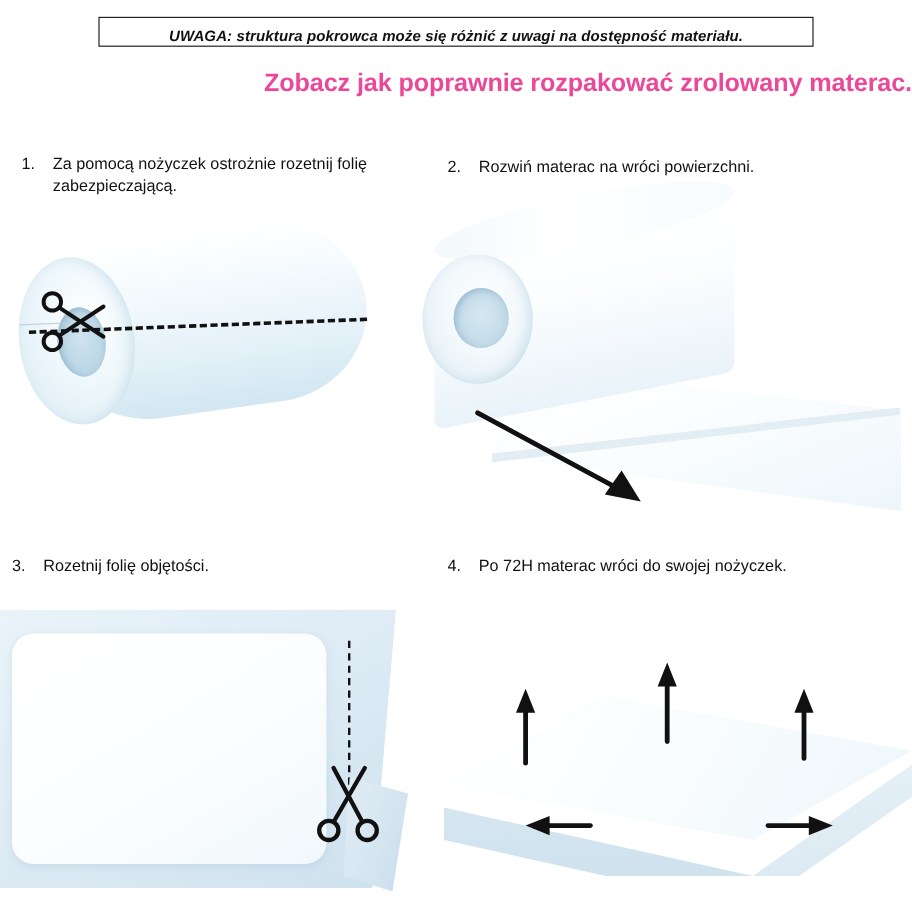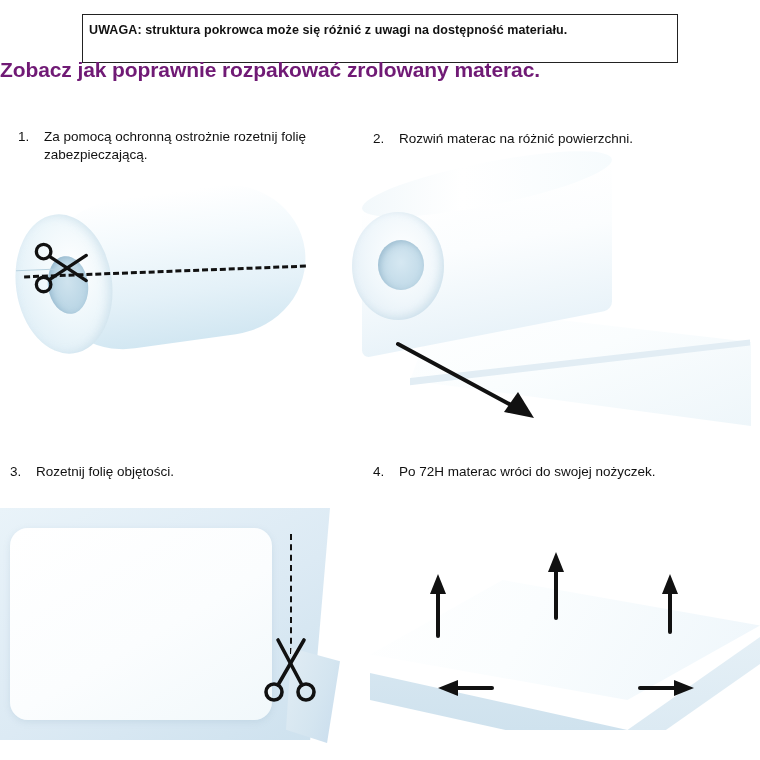--- a/index.html
+++ b/index.html
@@ -18,37 +18,39 @@
 
   
   .notice {
     position: absolute;
     top: 14px;
     left: 82px;
     width: 596px;
     box-sizing: border-box;
     border: 1.5px solid #222222;
     background: #ffffff;
-    padding: 8px 6px 25px 6px;
+    text-align: center;
+    padding: 8px 6px 1px 6px;
     font-size: 12.5px;
     font-weight: bold;
     letter-spacing: 0.1px;
     color: #111111;
+    font-style: italic;
   }
 
   
   .main-title {
     position: absolute;
     top: 58px;
     left: 0;
     width: 760px;
-    text-align: left;
+    text-align: right;
     font-size: 21px;
     font-weight: bold;
-    color: #701a75;
+    color: #ec4899;
     letter-spacing: -0.1px;
   }
 
   
   .step {
     position: absolute;
   }
   .step-head {
     display: flex;
     align-items: flex-start;
@@ -292,21 +294,21 @@
 </head>
 <body>
 
 <div class="notice">UWAGA: struktura pokrowca może się różnić z uwagi na dostępność materiału.</div>
 
 <div class="main-title">Zobacz jak poprawnie rozpakować zrolowany materac.</div>
 
 <div class="step" id="step1">
   <div class="step-head">
     <span class="step-num">1.</span>
-    <span class="step-text">Za pomocą ochronną ostrożnie rozetnij folię zabezpieczającą.</span>
+    <span class="step-text">Za pomocą nożyczek ostrożnie rozetnij folię zabezpieczającą.</span>
   </div>
 </div>
 
 <div class="art" id="art1">
   <div class="cyl-body"></div>
   <div class="cyl-cap"></div>
   <div class="cyl-hole"></div>
   <div class="cut-line-solid"></div>
   <div class="cut-line"></div>
   <svg class="scissors1" viewBox="0 0 64 64">
@@ -315,21 +317,21 @@
       <circle cx="12" cy="48" r="7.5"></circle>
       <line x1="18" y1="19" x2="56" y2="44"></line>
       <line x1="18" y1="43" x2="56" y2="18"></line>
     </g>
   </svg>
 </div>
 
 <div class="step" id="step2">
   <div class="step-head">
     <span class="step-num">2.</span>
-    <span class="step-text">Rozwiń materac na różnić powierzchni.</span>
+    <span class="step-text">Rozwiń materac na wróci powierzchni.</span>
   </div>
 </div>
 
 <div class="art" id="art2">
   <div class="sheet2"></div>
   <div class="sheet2-edge"></div>
   <div class="roll2"></div>
   <div class="roll2-top"></div>
   <div class="roll2-cap"></div>
   <div class="roll2-hole"></div>

